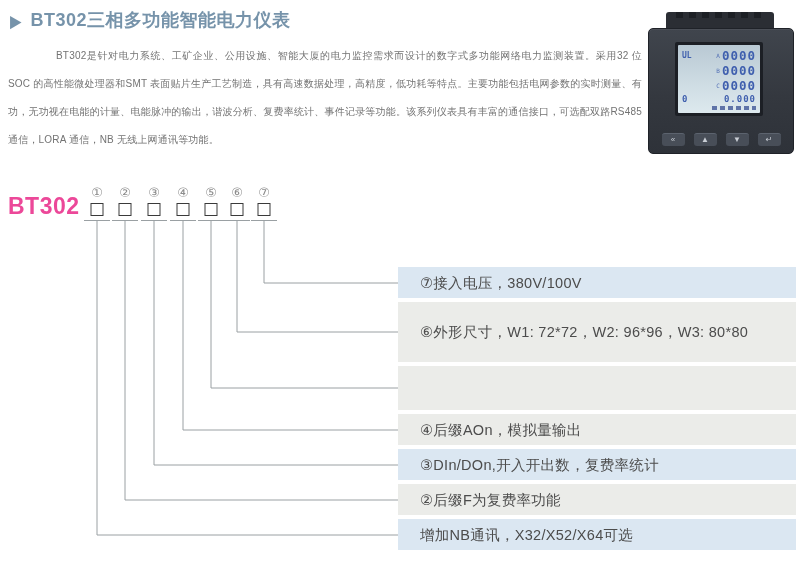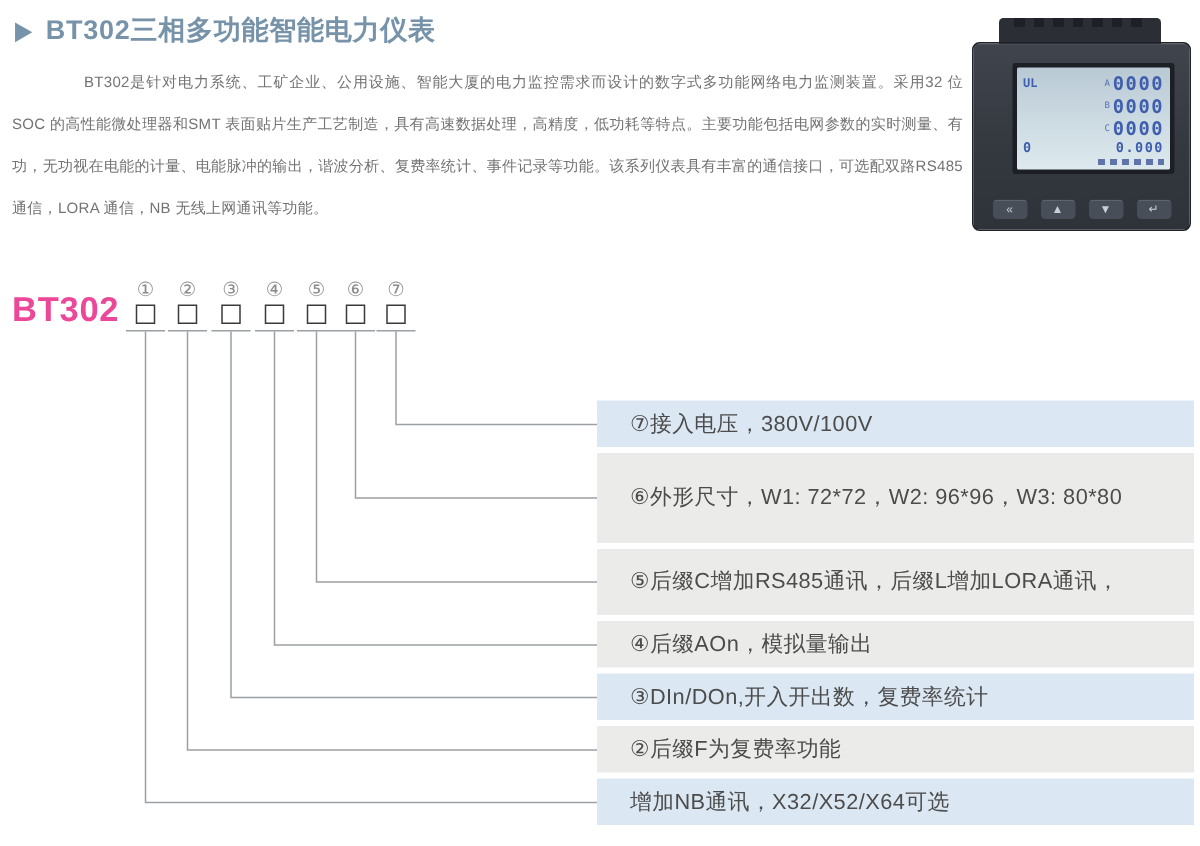--- a/index.html
+++ b/index.html
@@ -44,21 +44,21 @@
     content:"";position:absolute;left:10px;right:10px;top:0;height:6px;
     background:repeating-linear-gradient(90deg,#1d2025 0 7px,#2b2e34 7px 13px);
   }
   .m-body{
     position:absolute;left:2px;top:24px;width:144px;height:124px;
     background:linear-gradient(180deg,#40454d 0%,#34383f 55%,#2e3239 100%);
     border:1px solid #1f2228;border-radius:5px;
     box-shadow:inset 0 1px 0 rgba(255,255,255,.06);
   }
   .m-screen{
-    position:absolute;left:26px;top:13px;width:108px;height:74px;
+    position:absolute;left:26px;top:13px;width:88px;height:74px;
     background:#1c1f25;border-radius:2px;padding:3px;box-sizing:border-box;
   }
   .m-lcd{
     width:100%;height:100%;border-radius:1px;
     background:linear-gradient(180deg,#b9c9d4 0%,#cfdde4 60%,#dde9ee 100%);
     display:flex;flex-direction:column;justify-content:space-between;
     padding:3px 4px;box-sizing:border-box;
     font-family:"DejaVu Sans Mono","Liberation Mono",monospace;color:#3f5fae;
   }
   .lcd-row{display:flex;align-items:center;justify-content:flex-end;height:14px;}
@@ -161,21 +161,20 @@
 </svg>
 
 <div id="options">
     <div class="opt blue" style="top: 267px; height: 31px; justify-content: center;">
       <div class="optline">⑦接入电压，380V/100V</div>
     </div>
     <div class="opt gray" style="top: 302px; height: 60px;">
       <div class="optline">⑥外形尺寸，W1: 72*72，W2: 96*96，W3: 80*80</div>
     </div>
     <div class="opt gray" style="top: 366px; height: 44px;">
-      <div class="optline">⑤后缀C增加RS485通讯，后缀L增加LORA通讯，</div>
     </div>
     <div class="opt gray" style="top: 414px; height: 31px;">
       <div class="optline">④后缀AOn，模拟量输出</div>
     </div>
     <div class="opt blue" style="top: 449px; height: 31px;">
       <div class="optline">③DIn/DOn,开入开出数，复费率统计</div>
     </div>
     <div class="opt gray" style="top: 484px; height: 31px;">
       <div class="optline">②后缀F为复费率功能</div>
     </div>

